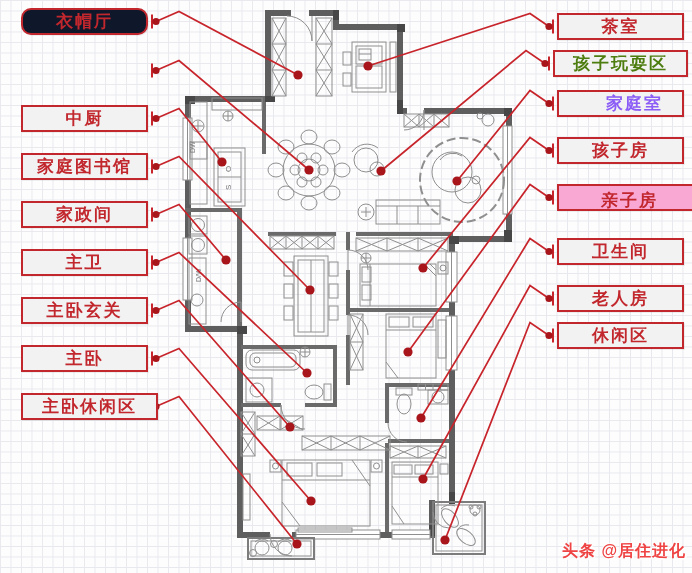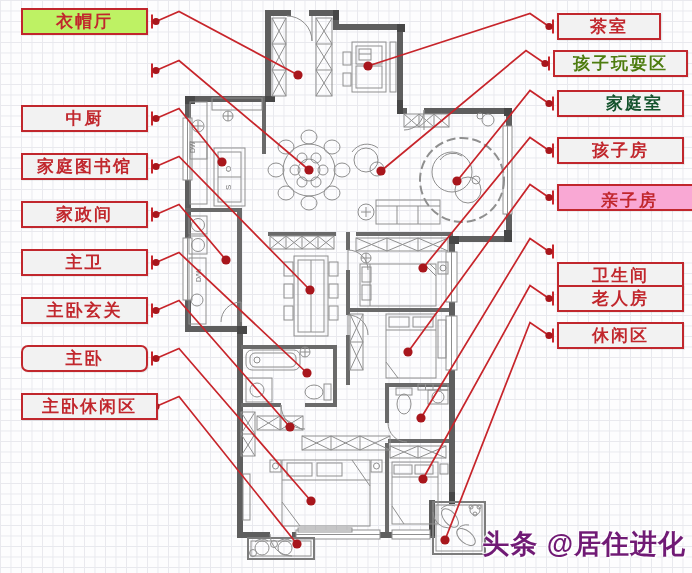--- a/index.html
+++ b/index.html
@@ -14,21 +14,21 @@
   #plan-svg{position:absolute;left:0;top:0;z-index:1;}
   #callouts{position:absolute;left:0;top:0;width:692px;height:573px;z-index:3;pointer-events:none;}
   .callout{
     position:absolute;box-sizing:border-box;border:2px solid #c1272d;background:#f2f2f2;
     display:flex;align-items:center;justify-content:center;
     font-size:17px;font-weight:bold;color:#c1272d;letter-spacing:2px;line-height:1;
     box-shadow:1px 1px 0 rgba(0,0,0,0.06);
   }
   #watermark{
     position:absolute;right:6px;bottom:11px;z-index:4;
-    font-size:27px;font-weight:bold;letter-spacing:1px;color:#701a75;
+    font-size:16px;font-weight:bold;letter-spacing:1px;color:#ef4444;
     text-shadow:1px 1px 0 rgba(255,255,255,.95), 2px 2px 1px rgba(255,255,255,.7), -1px -1px 0 rgba(255,255,255,.8);
   }
 </style>
 </head>
 <body>
 
 <div style="position:absolute;inset:0;">
 
 <svg id="plan-svg" width="692" height="573" viewBox="0 0 692 573" xmlns="http://www.w3.org/2000/svg">
 
@@ -447,60 +447,60 @@
         <circle cx="549" cy="298.5" r="3.6" fill="#a8161c"></circle>
         <circle cx="423" cy="479" r="4.6" fill="#a8161c"></circle>
         <line x1="553" y1="328.5" x2="553" y2="342.5" stroke="#c7252b" stroke-width="2"></line>
         <path d="M549,335.5 L530,322.5 L445,540" fill="none" stroke="#c7252b" stroke-width="1.7"></path>
         <circle cx="549" cy="335.5" r="3.6" fill="#a8161c"></circle>
         <circle cx="445" cy="540" r="4.6" fill="#a8161c"></circle>
       </g>
 </svg>
 
 <div id="callouts">
-      <div class="callout" style="left: 21px; top: 8px; width: 127px; height: 27px; border-color: rgb(193, 39, 45); background: #bef264; color: rgb(193, 39, 45);">
+      <div class="callout" style="left: 21px; top: 8px; width: 127px; height: 27px; border-color: rgb(193, 39, 45); background: #0f172a; color: rgb(193, 39, 45); border-radius: 10px;">
         <span>衣帽厅</span>
       </div>
       <div class="callout" style="left: 21px; top: 105px; width: 127px; height: 27px; border-color: rgb(193, 39, 45); background: rgb(242, 242, 242); color: rgb(193, 39, 45);">
         <span>中厨</span>
       </div>
       <div class="callout" style="left: 21px; top: 153px; width: 127px; height: 27px; border-color: rgb(193, 39, 45); background: rgb(242, 242, 242); color: rgb(193, 39, 45);">
         <span>家庭图书馆</span>
       </div>
       <div class="callout" style="left: 21px; top: 201px; width: 127px; height: 27px; border-color: rgb(193, 39, 45); background: rgb(242, 242, 242); color: rgb(193, 39, 45); text-align: center;">
         <span>家政间</span>
       </div>
       <div class="callout" style="left: 21px; top: 249px; width: 127px; height: 27px; border-color: rgb(193, 39, 45); background: rgb(242, 242, 242); color: rgb(193, 39, 45);">
         <span>主卫</span>
       </div>
       <div class="callout" style="left: 21px; top: 297px; width: 127px; height: 27px; border-color: rgb(193, 39, 45); background: rgb(242, 242, 242); color: rgb(193, 39, 45); justify-content: center;">
         <span>主卧玄关</span>
       </div>
-      <div class="callout" style="left: 21px; top: 345px; width: 127px; height: 27px; border-color: rgb(193, 39, 45); background: rgb(242, 242, 242); color: rgb(193, 39, 45); border-radius: 7px;">
+      <div class="callout" style="left: 21px; top: 345px; width: 127px; height: 27px; border-color: rgb(193, 39, 45); background: rgb(242, 242, 242); color: rgb(193, 39, 45);">
         <span>主卧</span>
       </div>
       <div class="callout" style="left: 21px; top: 393px; width: 137px; height: 27px; border-color: rgb(193, 39, 45); background: rgb(242, 242, 242); color: rgb(193, 39, 45);">
         <span>主卧休闲区</span>
       </div>
-      <div class="callout" style="left: 557px; top: 13px; width: 104px; height: 27px; border-color: rgb(193, 39, 45); background: rgb(242, 242, 242); color: rgb(193, 39, 45);">
+      <div class="callout" style="left: 557px; top: 13px; width: 127px; height: 27px; border-color: rgb(193, 39, 45); background: rgb(242, 242, 242); color: rgb(193, 39, 45);">
         <span>茶室</span>
       </div>
       <div class="callout" style="left: 553px; top: 50px; width: 135px; height: 27px; border-color: rgb(193, 39, 45); background: rgb(242, 242, 242); color: #4d7c0f;">
         <span>孩子玩耍区</span>
       </div>
-      <div class="callout" style="left: 557px; top: 90px; width: 127px; height: 27px; border-color: rgb(193, 39, 45); background: rgb(242, 242, 242); color: #14532d; padding-left: 28px;">
+      <div class="callout" style="left: 557px; top: 90px; width: 127px; height: 27px; border-color: rgb(193, 39, 45); background: rgb(242, 242, 242); color: #8b5cf6; padding-left: 28px;">
         <span>家庭室</span>
       </div>
       <div class="callout" style="left: 557px; top: 137px; width: 127px; height: 27px; border-color: rgb(193, 39, 45); background: rgb(242, 242, 242); color: rgb(193, 39, 45);">
         <span>孩子房</span>
       </div>
       <div class="callout" style="left: 557px; top: 184px; width: 145px; height: 27px; border-color: rgb(193, 39, 45); background: #f9a8d4; color: rgb(193, 39, 45); align-items: flex-end;">
         <span>亲子房</span>
       </div>
-      <div class="callout" style="left: 557px; top: 238px; width: 127px; height: 27px; border-color: rgb(193, 39, 45); background: rgb(242, 242, 242); color: rgb(193, 39, 45); margin-top: 24px;">
+      <div class="callout" style="left: 557px; top: 238px; width: 127px; height: 27px; border-color: rgb(193, 39, 45); background: rgb(242, 242, 242); color: rgb(193, 39, 45);">
         <span>卫生间</span>
       </div>
       <div class="callout" style="left: 557px; top: 285px; width: 127px; height: 27px; border-color: rgb(193, 39, 45); background: rgb(242, 242, 242); color: rgb(193, 39, 45);">
         <span>老人房</span>
       </div>
       <div class="callout" style="left: 557px; top: 322px; width: 127px; height: 27px; border-color: rgb(193, 39, 45); background: rgb(242, 242, 242); color: rgb(193, 39, 45);">
         <span>休闲区</span>
       </div>
     </div>
 

